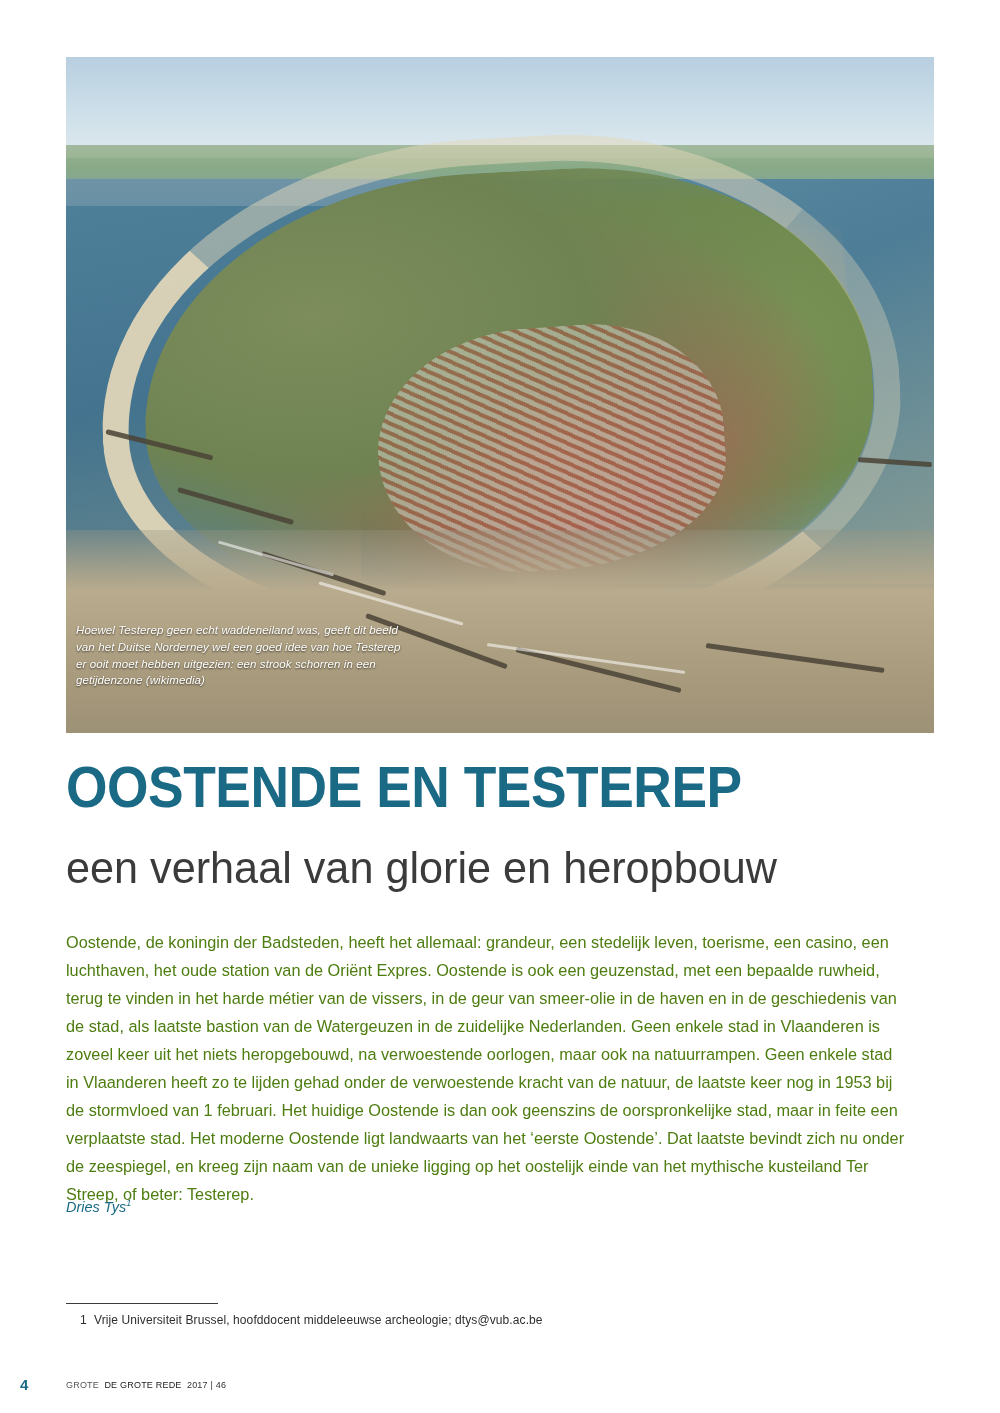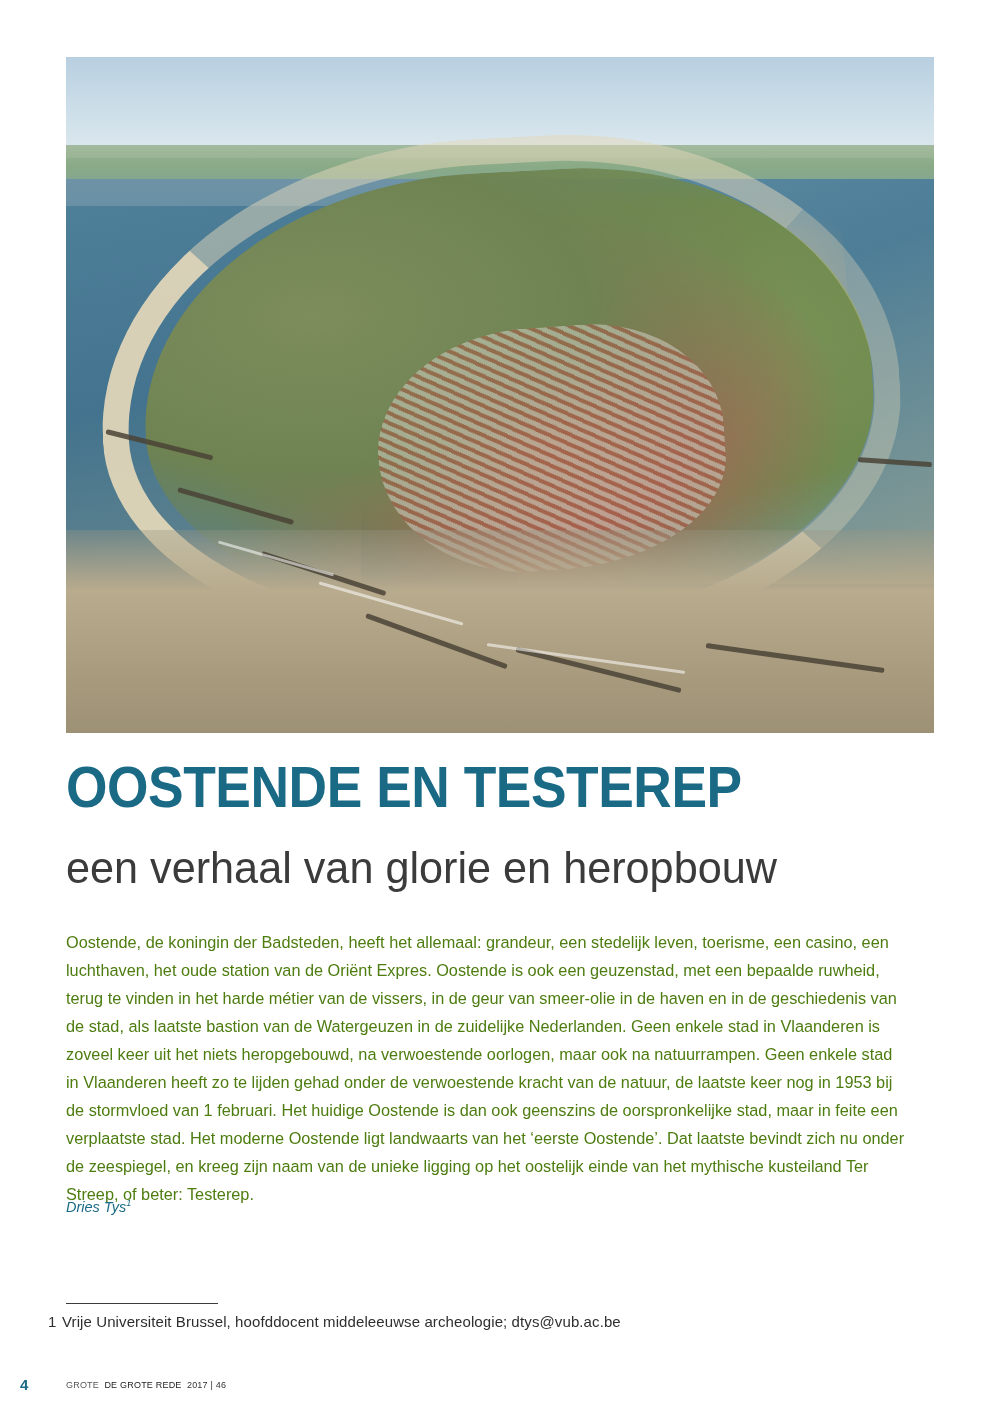--- a/index.html
+++ b/index.html
@@ -179,24 +179,24 @@
   .rule {
     position: absolute;
     left: 66px;
     top: 1303px;
     width: 152px;
     height: 1px;
     background: #3b3b3b;
   }
   .footnote {
     position: absolute;
-    left: 48px;
+    left: 80px;
     top: 1313px;
     width: 600px;
-    font-size: 15px;
+    font-size: 12px;
     color: #2e2e2e;
     letter-spacing: .1px;
   }
   .footnote .num { display: inline-block; width: 14px; }
 
   
   .folio {
     position: absolute;
     left: 20px;
     top: 1376px;
@@ -238,20 +238,21 @@
     <div class="groyne" style="left:196px; top:494px; width:130px; transform:rotate(18deg);"></div>
     <div class="groyne" style="left:300px; top:556px; width:150px; transform:rotate(20deg);"></div>
     <div class="groyne" style="left:450px; top:590px; width:170px; transform:rotate(14deg);"></div>
     <div class="groyne" style="left:640px; top:586px; width:180px; transform:rotate(8deg);"></div>
     <div class="groyne" style="left:792px; top:400px; width:74px;  transform:rotate(4deg);"></div>
 
     <div class="wave" style="left:150px; top:500px; width:120px; transform:rotate(16deg);"></div>
     <div class="wave" style="left:250px; top:545px; width:150px; transform:rotate(16deg);"></div>
     <div class="wave" style="left:420px; top:600px; width:200px; transform:rotate(8deg);"></div>
 
+    <div class="caption">Hoewel Testerep geen echt waddeneiland was, geeft dit beeld van het Duitse Norderney wel een goed idee van hoe Testerep er ooit moet hebben uitgezien: een strook schorren in een getijdenzone (wikimedia)</div>
   </div>
 
   <div class="title-main">OOSTENDE EN TESTEREP</div>
   <div class="title-sub">een verhaal van glorie en heropbouw</div>
 
   <div class="body-text">Oostende, de koningin der Badsteden, heeft het allemaal: grandeur, een stedelijk leven, toerisme, een casino, een luchthaven, het oude station van de Oriënt Expres. Oostende is ook een geuzenstad, met een bepaalde ruwheid, terug te vinden in het harde métier van de vissers, in de geur van smeer-olie in de haven en in de geschiedenis van de stad, als laatste bastion van de Watergeuzen in de zuidelijke Nederlanden. Geen enkele stad in Vlaanderen is zoveel keer uit het niets heropgebouwd, na verwoestende oorlogen, maar ook na natuurrampen. Geen enkele stad in Vlaanderen heeft zo te lijden gehad onder de verwoestende kracht van de natuur, de laatste keer nog in 1953 bij de stormvloed van 1 februari. Het huidige Oostende is dan ook geenszins de oorspronkelijke stad, maar in feite een verplaatste stad. Het moderne Oostende ligt landwaarts van het ‘eerste Oostende’. Dat laatste bevindt zich nu onder de zeespiegel, en kreeg zijn naam van de unieke ligging op het oostelijk einde van het mythische kusteiland Ter Streep, of beter: Testerep.</div>
 
   <div class="author"><span>Dries Tys</span><sup>1</sup></div>
 
   <div class="rule"></div>

